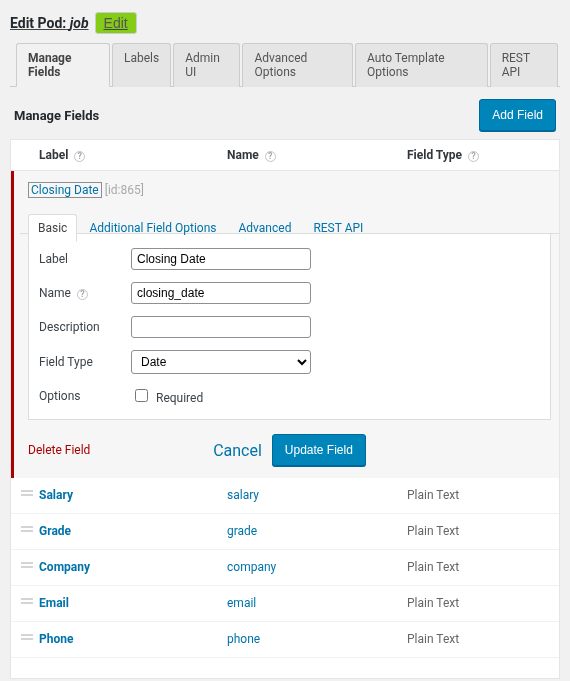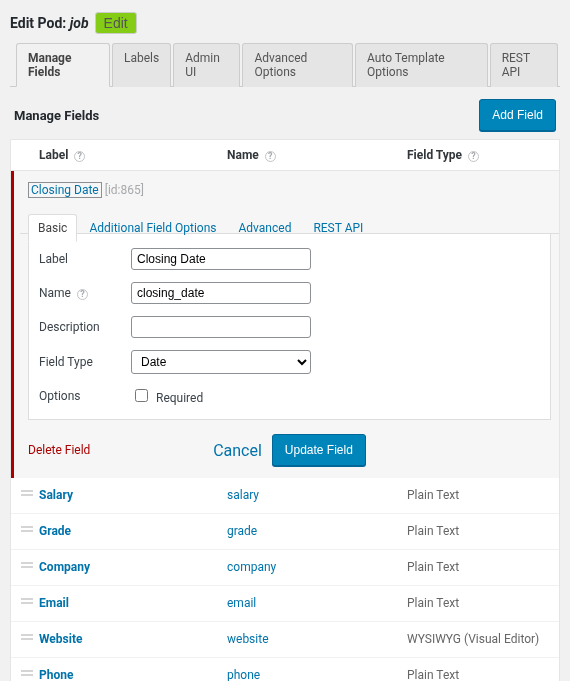--- a/index.html
+++ b/index.html
@@ -12,20 +12,21 @@
     width: 570px;
   }
   .wrap {
     padding: 8px 10px 20px 10px;
   }
   .page-head {
     display: flex;
     align-items: center;
     gap: 6px;
     padding: 4px 0 8px 0;
+    text-decoration: underline;
   }
   .page-head h2 {
     font-size: 14px;
     font-weight: 700;
     margin: 0;
     color: #23282d;
   }
   .page-head h2 em { font-style: italic; font-weight: 700; }
   .btn-sm {
     font-size: 14px;
@@ -355,26 +356,20 @@
           <div class="col-type col-type-val">Plain Text</div>
         </div>
         <div class="field-row">
           <div class="col-handle"><span class="handle"></span></div>
           <div class="col-label"><a href="#" class="link">Email</a></div>
           <div class="col-name col-name-val">email</div>
           <div class="col-type col-type-val">Plain Text</div>
         </div>
         <div class="field-row">
           <div class="col-handle"><span class="handle"></span></div>
-          <div class="col-label"><a href="#" class="link">Website</a></div>
-          <div class="col-name col-name-val">website</div>
-          <div class="col-type col-type-val">WYSIWYG (Visual Editor)</div>
-        </div>
-        <div class="field-row">
-          <div class="col-handle"><span class="handle"></span></div>
           <div class="col-label"><a href="#" class="link">Phone</a></div>
           <div class="col-name col-name-val">phone</div>
           <div class="col-type col-type-val">Plain Text</div>
         </div>
         <div class="field-row hover"></div>
       </div>
 
   </div>
 
 </div>

